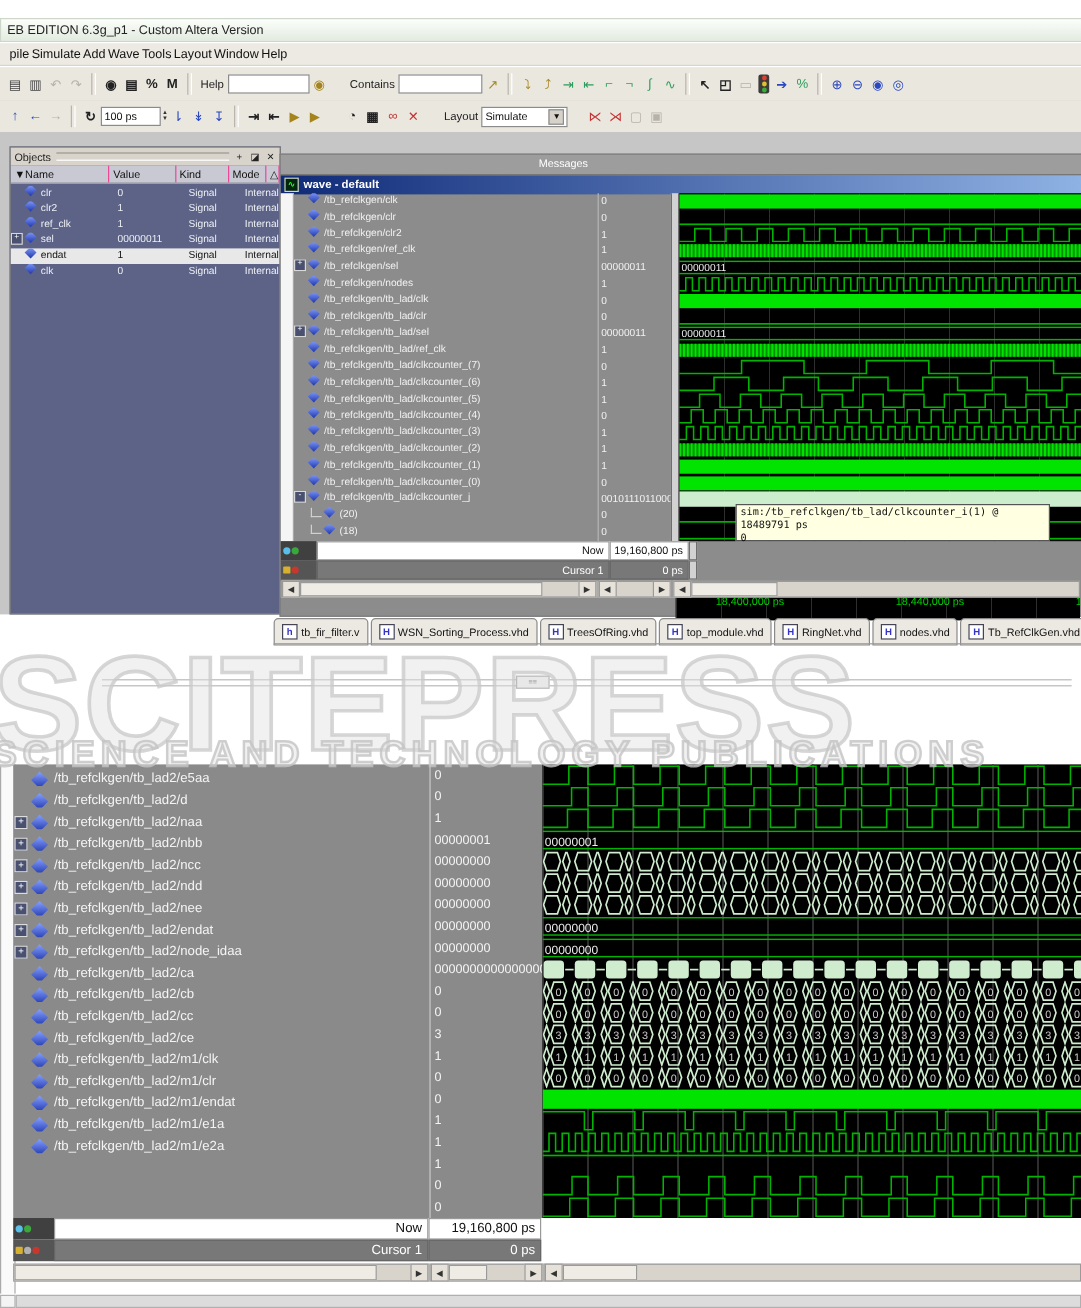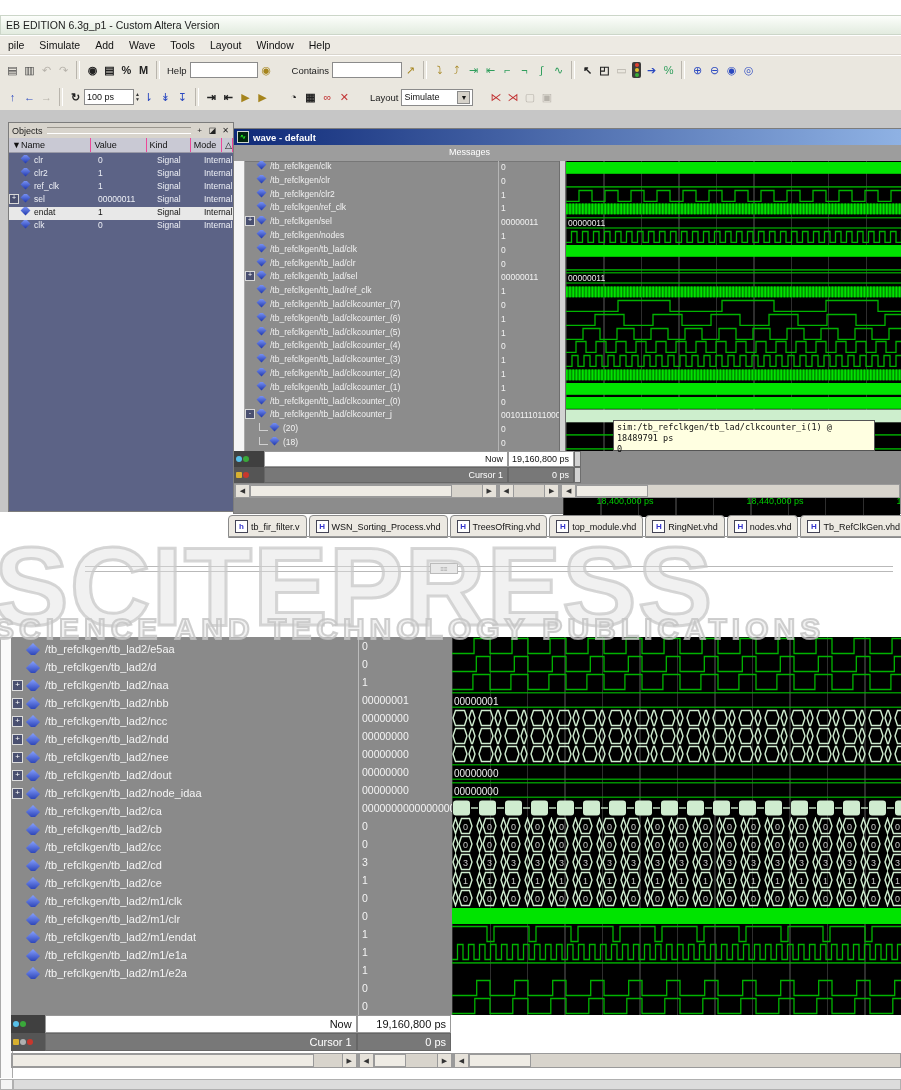--- a/index.html
+++ b/index.html
@@ -124,21 +124,21 @@
   #bstrip .corner{position:absolute;left:0;top:1px;width:11px;height:9px;background:#f4f4f4;border:1px solid #b0b0b0}
 </style>
 </head>
 <body>
 
 <div class="abs" id="titlebar">
   <span>EB EDITION 6.3g_p1 - Custom Altera Version</span>
 </div>
 
 <div class="abs" id="menubar">
-    <span id="menu-items" style="display:flex;gap:15px">
+    <span id="menu-items" style="display:flex;gap:2px">
       <span class="menu-item">pile</span>
       <span class="menu-item">Simulate</span>
       <span class="menu-item">Add</span>
       <span class="menu-item">Wave</span>
       <span class="menu-item">Tools</span>
       <span class="menu-item">Layout</span>
       <span class="menu-item">Window</span>
       <span class="menu-item">Help</span>
     </span>
   </div>
@@ -301,26 +301,26 @@
           <span>clk</span>
         </span>
         <span class="obj-c" style="width:56px;padding-left:3px">0</span>
         <span class="obj-c" style="width:44px;padding-left:3px">Signal</span>
         <span class="obj-c" style="width:30px;padding-left:3px">Internal</span>
       </div>
     </div>
 </div>
 
 <div class="abs" id="wavewin">
+  <div id="waveheader">
+    <span id="msg-label">Messages</span>
+  </div>
   <div id="wavetitle">
     <span class="wicon">∿</span>
     <span>wave - default</span>
-  </div>
-  <div id="waveheader">
-    <span id="msg-label">Messages</span>
   </div>
   <div id="wavebody">
     <div class="col-scroll"></div>
     <div id="wnames">
         <div class="wrow">
           <span class="expslot"></span>
           <span class="dmd"></span>
           <span>/tb_refclkgen/clk</span>
         </div>
         <div class="wrow">
@@ -1087,21 +1087,21 @@
         <span class="exp2">+</span>
       </span>
       <span class="dmd2"></span>
       <span>/tb_refclkgen/tb_lad2/nee</span>
     </div>
     <div class="brow">
       <span class="expslot2">
         <span class="exp2">+</span>
       </span>
       <span class="dmd2"></span>
-      <span>/tb_refclkgen/tb_lad2/dout</span>
+      <span>/tb_refclkgen/tb_lad2/endat</span>
     </div>
     <div class="brow">
       <span class="expslot2">
         <span class="exp2">+</span>
       </span>
       <span class="dmd2"></span>
       <span>/tb_refclkgen/tb_lad2/node_idaa</span>
     </div>
     <div class="brow">
       <span class="expslot2"></span>
@@ -1110,25 +1110,20 @@
     </div>
     <div class="brow">
       <span class="expslot2"></span>
       <span class="dmd2"></span>
       <span>/tb_refclkgen/tb_lad2/cb</span>
     </div>
     <div class="brow">
       <span class="expslot2"></span>
       <span class="dmd2"></span>
       <span>/tb_refclkgen/tb_lad2/cc</span>
-    </div>
-    <div class="brow">
-      <span class="expslot2"></span>
-      <span class="dmd2"></span>
-      <span>/tb_refclkgen/tb_lad2/cd</span>
     </div>
     <div class="brow">
       <span class="expslot2"></span>
       <span class="dmd2"></span>
       <span>/tb_refclkgen/tb_lad2/ce</span>
     </div>
     <div class="brow">
       <span class="expslot2"></span>
       <span class="dmd2"></span>
       <span>/tb_refclkgen/tb_lad2/m1/clk</span>

